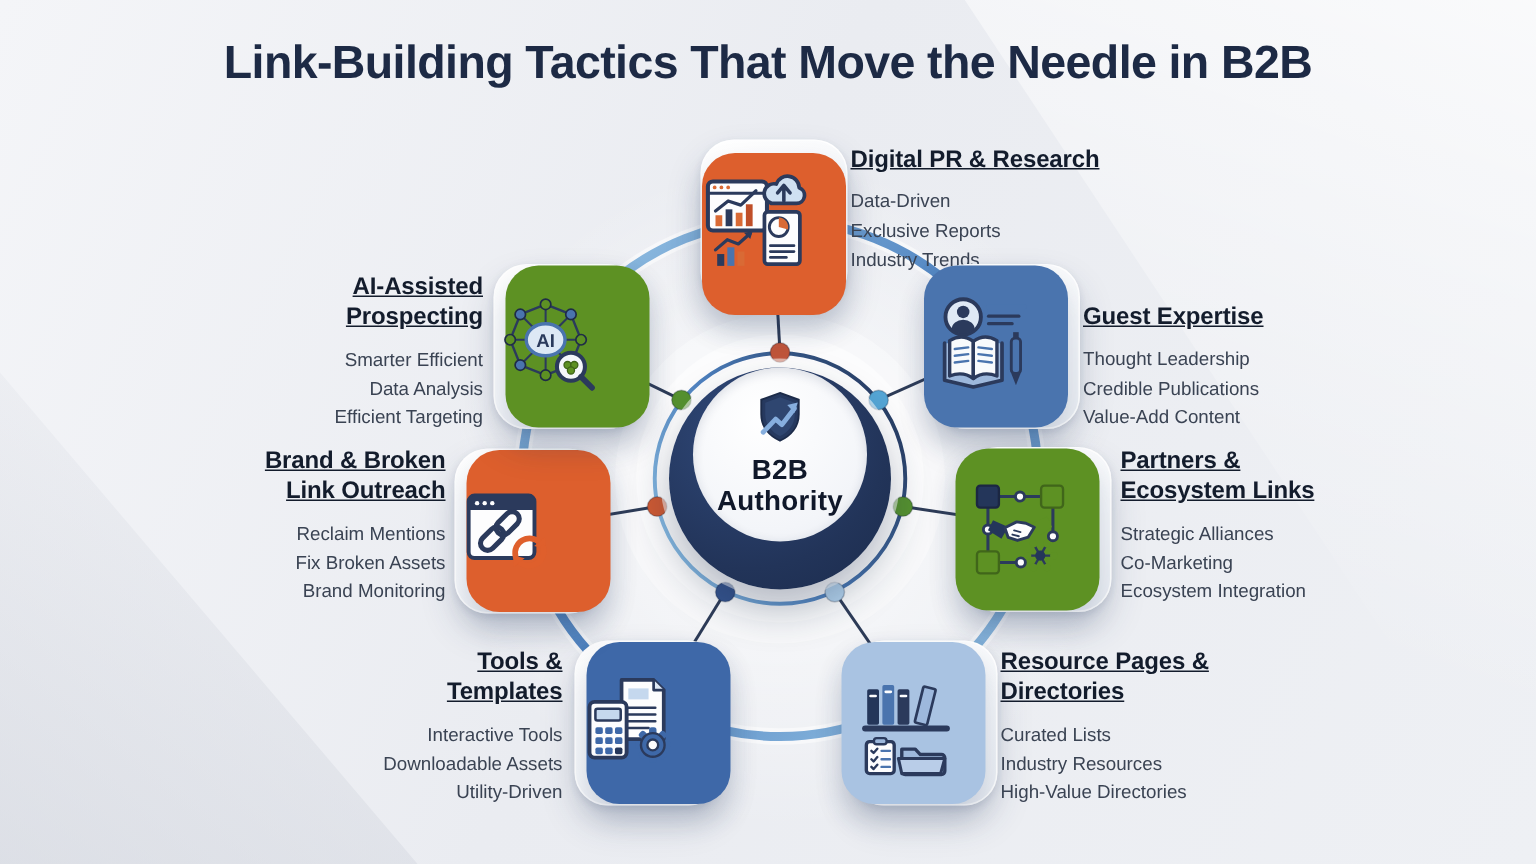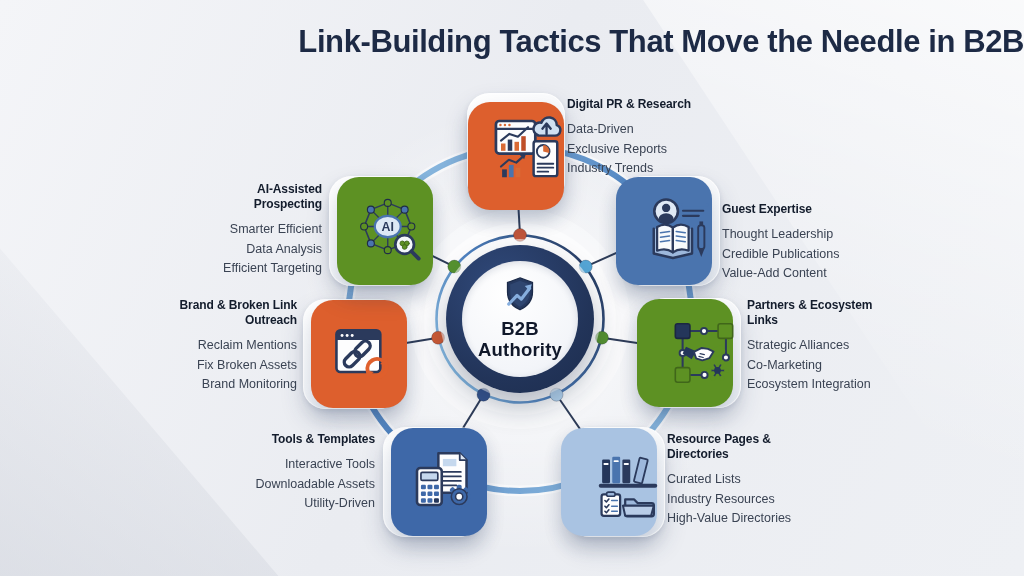--- a/index.html
+++ b/index.html
@@ -9,50 +9,50 @@
   
   .bg-tri-tr{position:absolute;right:0;top:0;width:560px;height:576px;z-index:0;
      background:linear-gradient(200deg,rgba(255,255,255,.7),rgba(255,255,255,0) 62%);
      clip-path:polygon(32% 0,100% 0,100% 100%);}
   .bg-tri-bl{position:absolute;left:0;bottom:0;width:480px;height:420px;z-index:0;
      background:linear-gradient(30deg,rgba(205,209,218,.55),rgba(205,209,218,0) 65%);
      clip-path:polygon(0 22%,58% 100%,0 100%);}
   .bg-glow{position:absolute;left:300px;top:110px;width:440px;height:440px;border-radius:50%;z-index:0;
      background:radial-gradient(circle,rgba(255,255,255,.85),rgba(255,255,255,0) 72%);}
 
-  h1.page-title{position:absolute;top:24px;left:0;right:0;margin:0;text-align:right;z-index:2;
+  h1.page-title{position:absolute;top:24px;left:0;right:0;margin:0;text-align:center;z-index:2;
      font-size:31px;font-weight:700;letter-spacing:-.4px;color:var(--title-navy,#1d2a45);}
 
   svg.diagram{position:absolute;inset:0;z-index:1;}
 
   .icon-card{position:absolute;width:96px;height:108px;border-radius:22px;z-index:2;
      background:linear-gradient(150deg,#ffffff 0%,#f5f7fa 55%,#e9edf3 100%);
      border:1px solid rgba(255,255,255,.9);
      box-shadow:0 12px 24px rgba(35,55,95,.16),0 2px 5px rgba(35,55,95,.10);
-     display:flex;align-items:center;justify-content:flex-end;}
+     display:flex;align-items:center;justify-content:flex-start;}
   .icon-card::before{content:"";position:absolute;inset:0;border-radius:22px;
      background:var(--accent,#c8ccd4);z-index:-1;box-shadow:0 10px 18px rgba(35,55,95,.18);}
   .accent-left::before{transform:translateX(-7px);}
   .accent-right::before{transform:translateX(7px);}
   .accent-bottom::before{transform:translateY(8px);}
   svg.icon{width:72px;height:72px;}
   svg text{font-family:"Liberation Sans","DejaVu Sans",sans-serif;}
 
   .node-text{position:absolute;z-index:2;width:180px;}
   .align-right{text-align:right;}
-  .node-title{margin:0 0 8px;font-size:12px;font-weight:700;line-height:1.27;
-     color:#131c2c;letter-spacing:-.1px;}
+  .node-title{margin:0 0 8px;font-size:16px;font-weight:700;line-height:1.27;
+     color:#131c2c;letter-spacing:-.1px;text-decoration:underline;}
   .align-right .node-title{margin-left:auto;}
   .node-item{font-size:12.5px;line-height:1.55;color:#3a4353;}
 
   .hub{position:absolute;left:446px;top:245px;width:148px;height:148px;z-index:3;}
   .hub-ring{width:100%;height:100%;border-radius:50%;
      background:radial-gradient(circle at 36% 28%,#30497a 0%,#223459 65%,#1c2c4d 100%);
      box-shadow:0 14px 28px rgba(25,40,70,.32),0 0 0 6px rgba(255,255,255,.55);
-     display:flex;align-items:center;justify-content:center;}
+     display:flex;align-items:flex-start;justify-content:center;}
   .hub-inner{width:116px;height:116px;border-radius:50%;
      background:radial-gradient(circle at 40% 28%,#ffffff 0%,#f3f5f9 70%,#e9edf3 100%);
      box-shadow:inset 0 2px 7px rgba(30,45,80,.14);
      display:flex;flex-direction:column;align-items:center;justify-content:center;gap:3px;}
   .hub-shield{width:40px;height:40px;margin-top:-3px;}
   .hub-label{display:flex;flex-direction:column;align-items:center;
      font-weight:700;font-size:18.5px;line-height:1.15;color:#10182a;letter-spacing:.2px;}
 </style>
 </head>
 <body>

